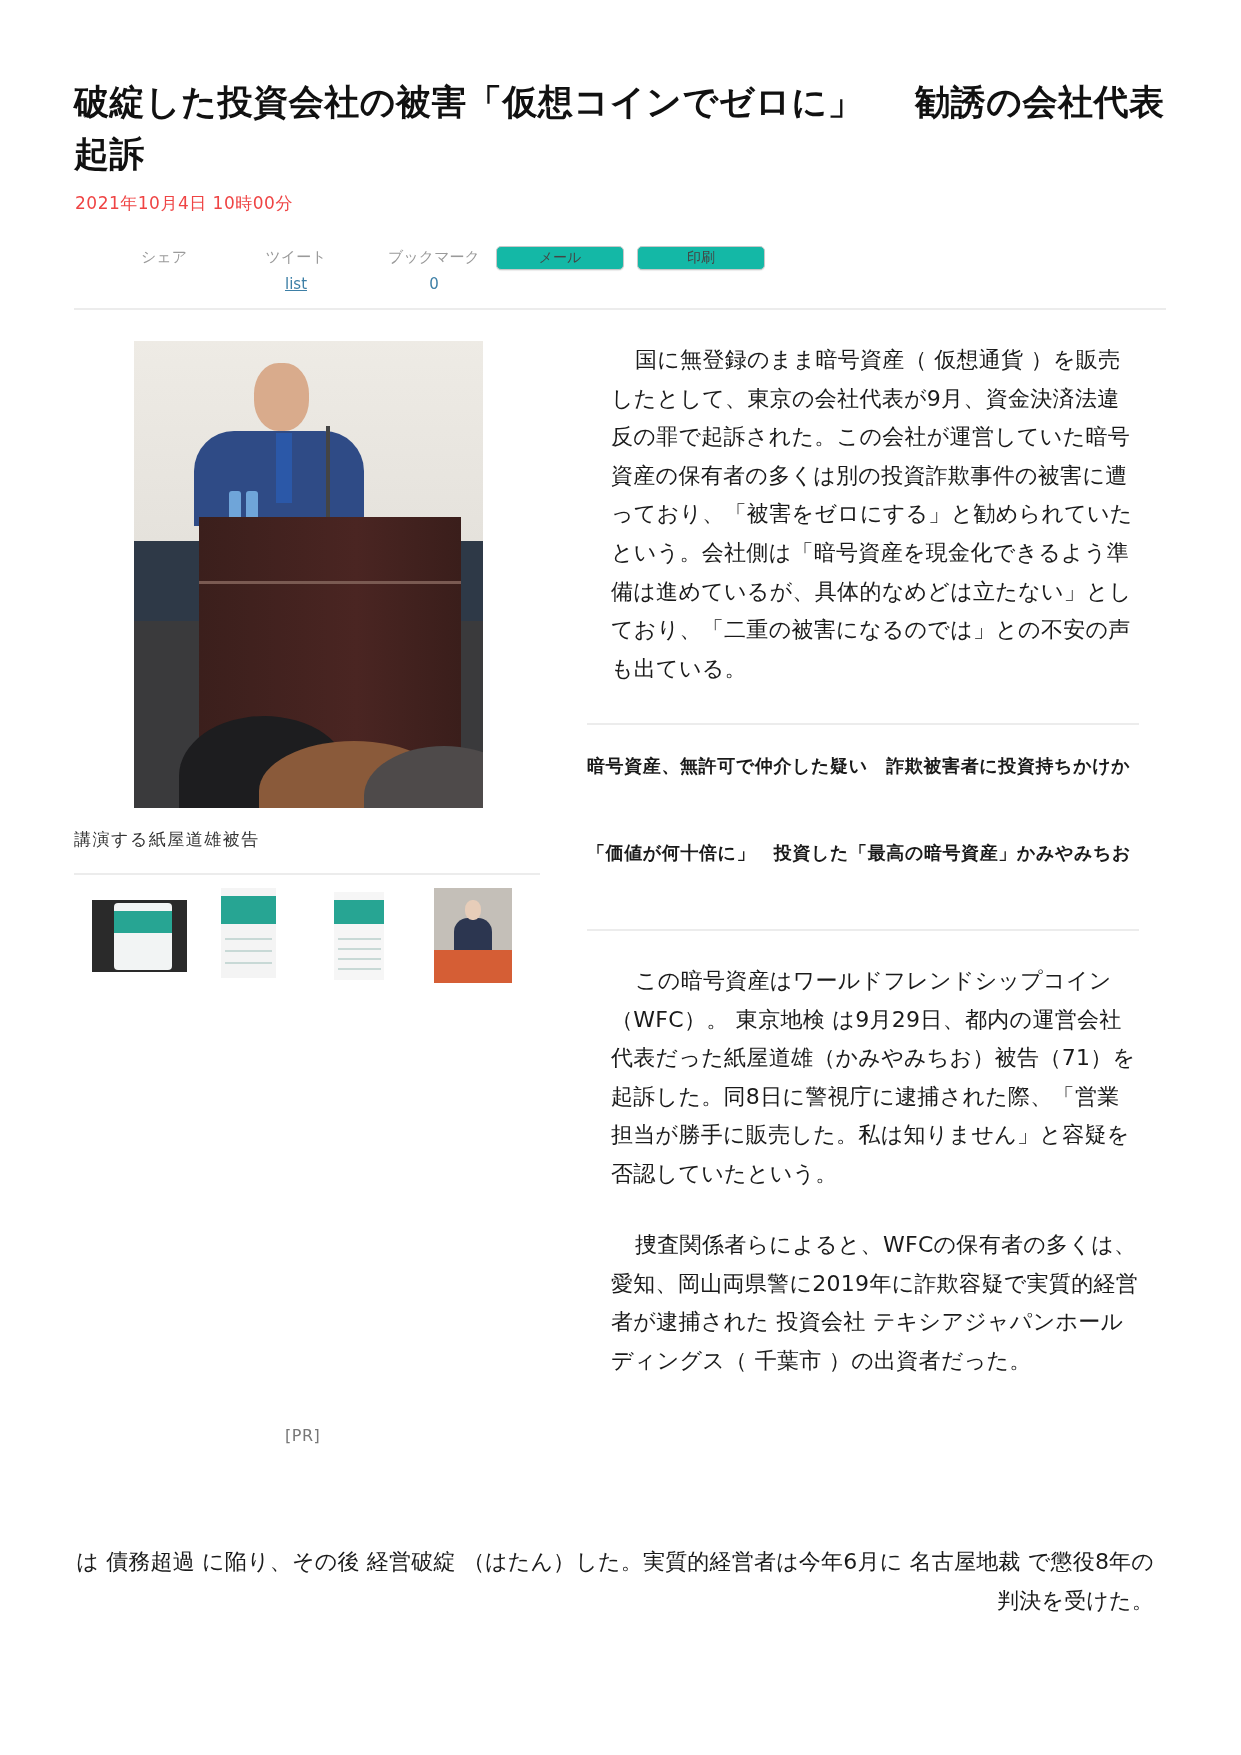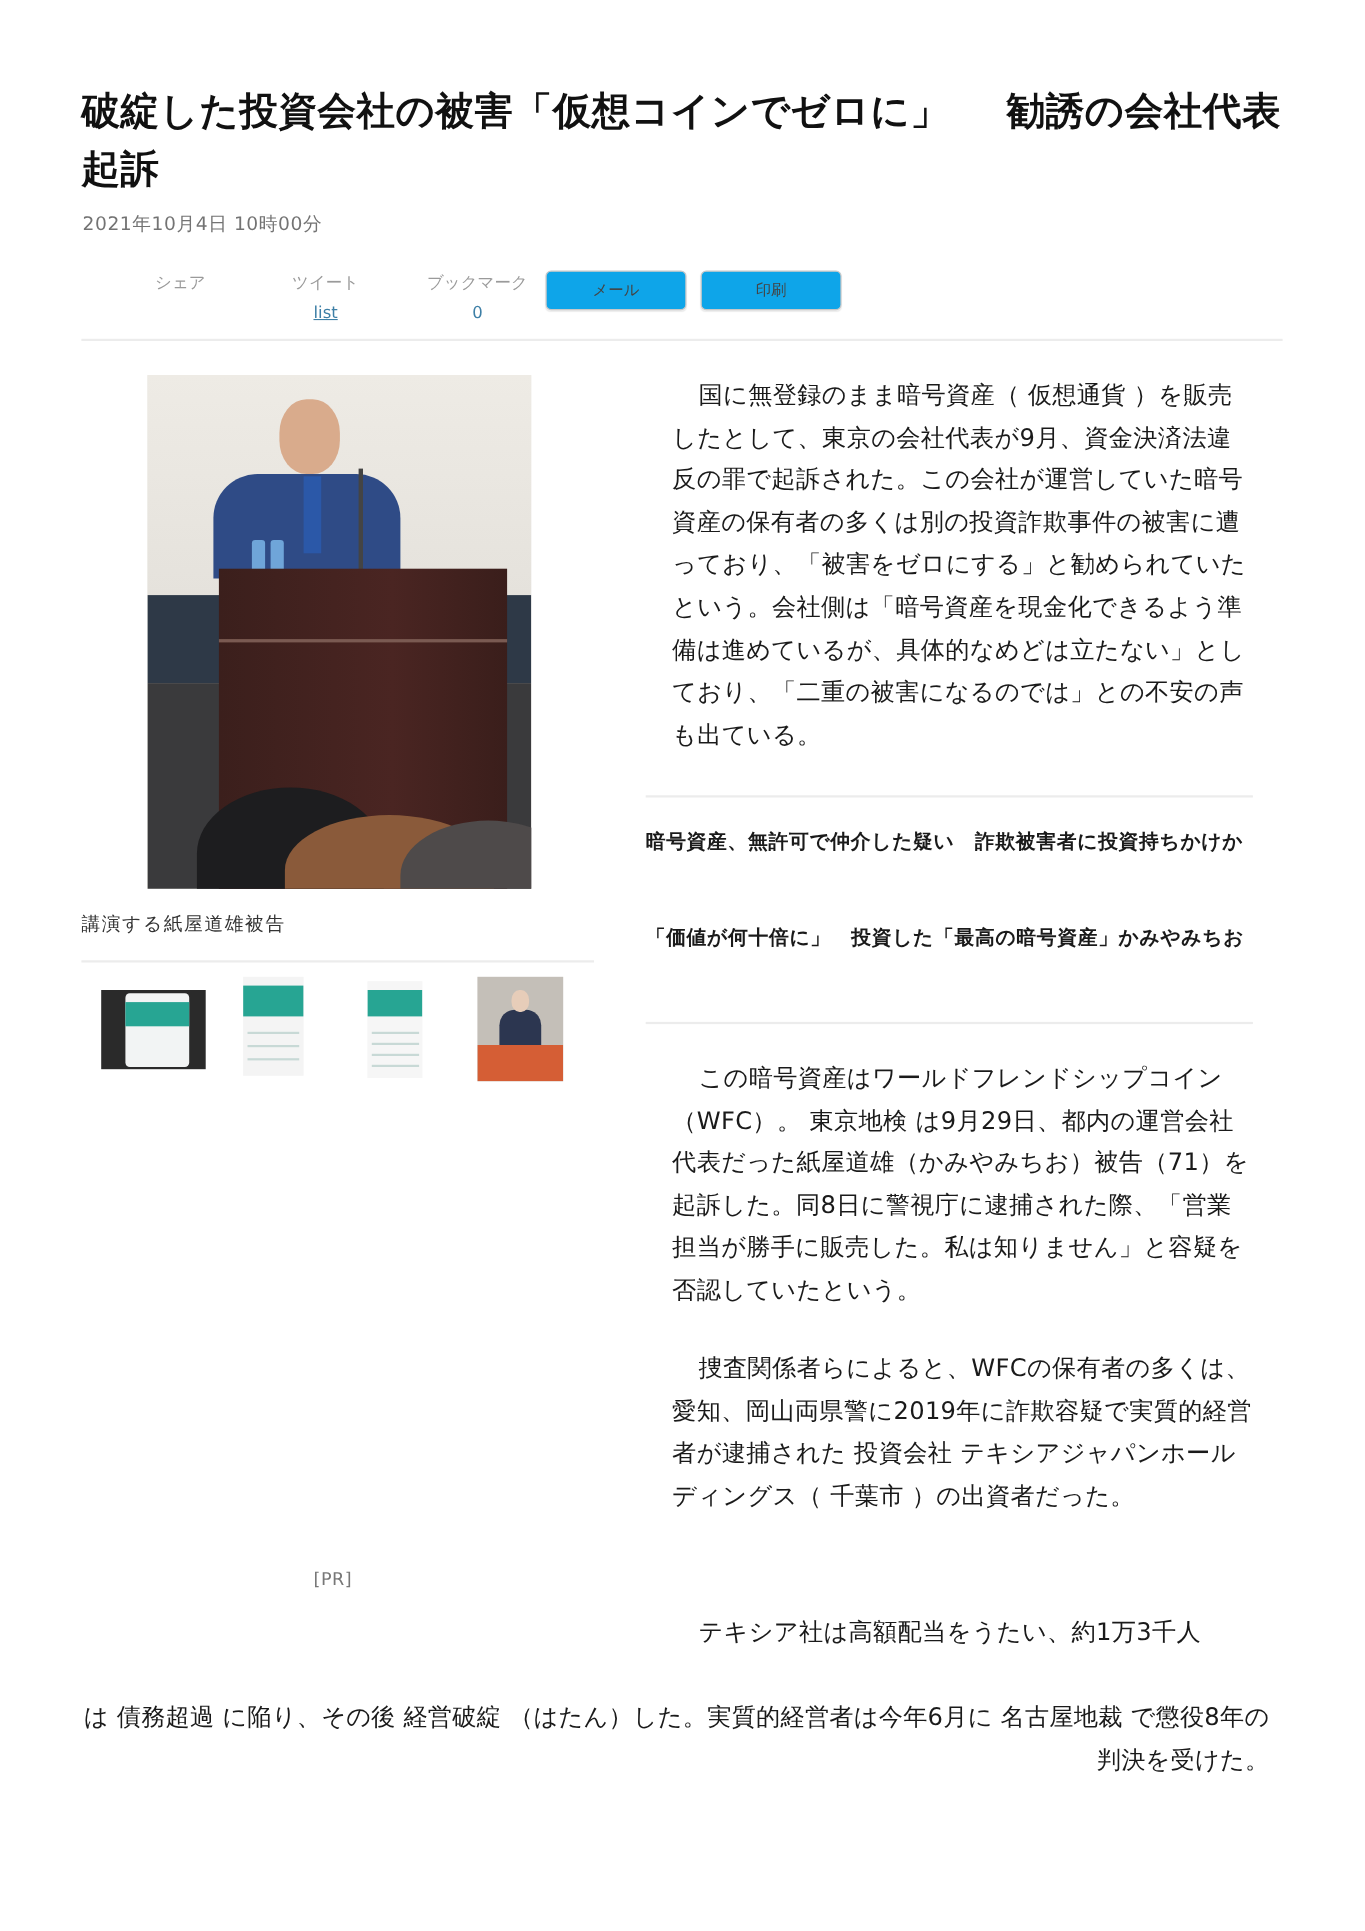--- a/index.html
+++ b/index.html
@@ -7,31 +7,31 @@
     body { position: relative; font-family: "DejaVu Sans", "Liberation Sans", sans-serif; color: #1a1a1a; }
 
     .title {
       position: absolute; left: 74px; top: 76px; width: 1110px;
       font-family: "DejaVu Sans", sans-serif; font-weight: bold;
       font-size: 35px; line-height: 52px; letter-spacing: 0.5px; color: #111;
     }
     .title .gap { display: inline-block; width: 52px; }
     .dateline {
       position: absolute; left: 75px; top: 192px;
-      font-size: 17px; color: #737373; letter-spacing: 0.5px;
+      font-size: 17px; color: #ef4444; letter-spacing: 0.5px;
     }
 
     .share-bar { position: absolute; left: 74px; top: 246px; width: 1092px; height: 64px; }
     .share-item { position: absolute; top: 0; width: 120px; text-align: center; }
     .share-item .lbl { font-size: 15px; color: #9a9a9a; display: block; height: 22px; line-height: 22px; }
     .share-item .cnt { font-size: 15px; color: #3d7fa6; display: block; margin-top: 5px; line-height: 22px; }
     .share-item .cnt.link { text-decoration: underline; }
     .share-btn {
-      position: absolute; top: 0; width: 128px; height: 36px;
-      border: 1px solid #c8c8c8; border-radius: 5px; background: #0ea5e9;
+      position: absolute; top: 0; width: 128px; height: 24px;
+      border: 1px solid #c8c8c8; border-radius: 5px; background: #14b8a6;
       font-family: "DejaVu Sans", sans-serif; font-size: 14px; color: #444;
       display: flex; align-items: center; justify-content: center;
       box-shadow: 0 1px 1px rgba(0,0,0,0.08);
     }
     .rule { position: absolute; height: 2px; background: #ececec; }
 
     .photo {
       position: absolute; left: 134px; top: 341px; width: 349px; height: 467px; overflow: hidden;
       background: #ece9e3;
     }
@@ -167,15 +167,14 @@
 
 <div class="body-col" style="top:962px;">
   <p class="para">この暗号資産はワールドフレンドシップコイン（WFC）。 東京地検 は9月29日、都内の運営会社代表だった紙屋道雄（かみやみちお）被告（71）を起訴した。同8日に警視庁に逮捕された際、「営業担当が勝手に販売した。私は知りません」と容疑を否認していたという。</p>
 </div>
 
 <div class="body-col" style="top:1226px;">
   <p class="para">捜査関係者らによると、WFCの保有者の多くは、愛知、岡山両県警に2019年に詐欺容疑で実質的経営者が逮捕された 投資会社 テキシアジャパンホールディングス（ 千葉市 ）の出資者だった。</p>
 </div>
 
 <div class="body-col" style="top:1466px;">
-  <p class="para">テキシア社は高額配当をうたい、約1万3千人</p>
 </div>
 <div class="tail-para" style="top:1543px;text-align:right;">は 債務超過 に陥り、その後 経営破綻 （はたん）した。実質的経営者は今年6月に 名古屋地裁 で懲役8年の判決を受けた。</div>
 
 </body></html>

